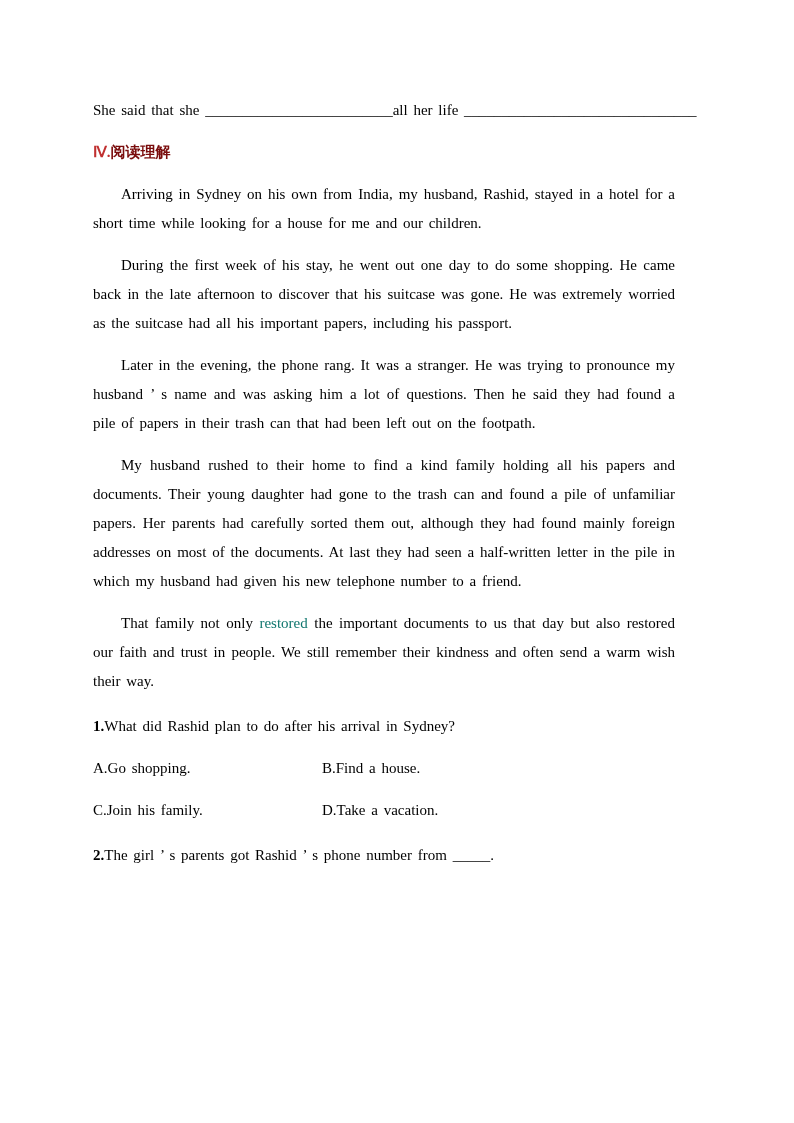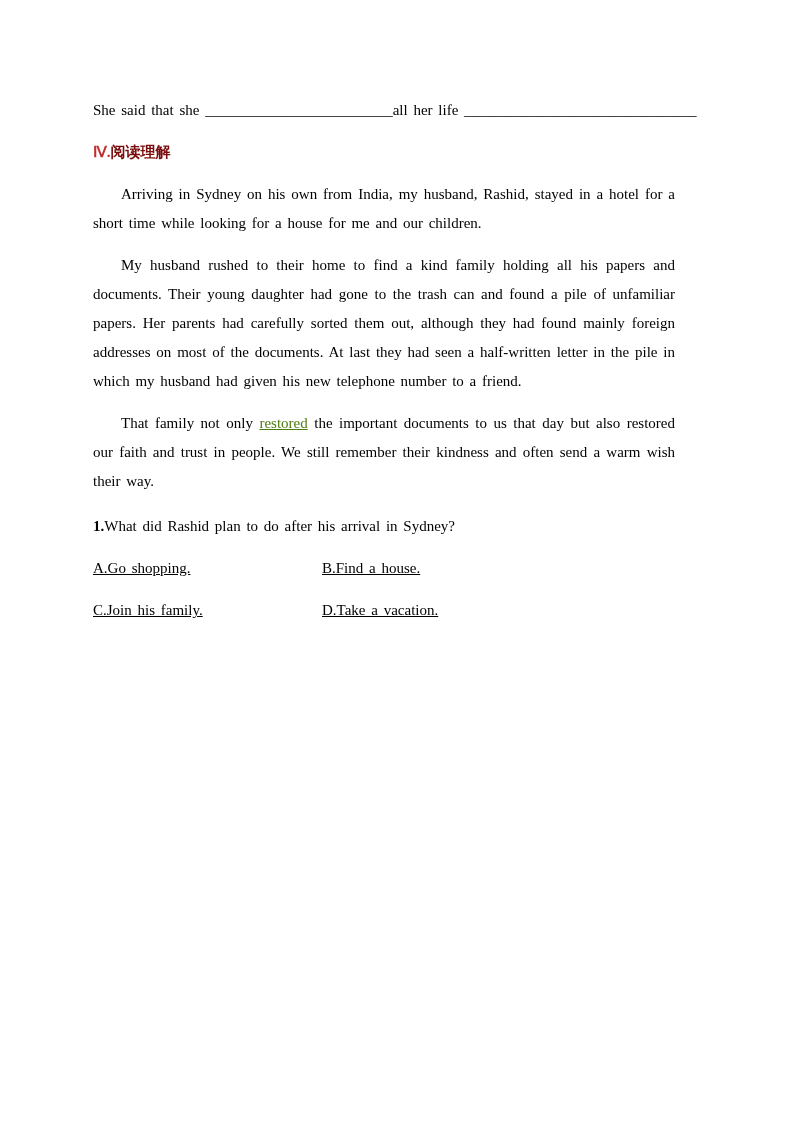--- a/index.html
+++ b/index.html
@@ -37,66 +37,69 @@
   }
   .section-header {
     line-height: 29px;
     margin: 0 0 13px 0;
     font-weight: bold;
     white-space: nowrap;
   }
   .sec-numeral { color: #c03030; }
   .sec-title   { color: #7a0c0c; margin-top: 45px; }
   .hl {
-    color: #4d7c0f;
-    text-decoration: underline;
+    color: #0f766e;
   }
   .qline {
     line-height: 29px;
     margin: 16px 0 13px 0;
     word-spacing: 2px;
     white-space: nowrap;
   }
   .qnum { font-weight: bold; }
   .opt-row {
     display: flex;
     line-height: 29px;
     margin: 0 0 13px 0;
     word-spacing: 2px;
-    text-decoration: underline;
   }
   .opt-col1 { width: 229px; flex: 0 0 auto; }
   .blank { letter-spacing: 0; }
 </style>
 </head>
 <body>
 
 <div class="page">
 
   <div class="line">
     <span>She said that she </span><span class="blank">_________________________</span><span>all her life </span><span class="blank">_______________________________</span>
   </div>
 
   <div class="section-header">
     <span class="sec-numeral">Ⅳ.</span><span class="sec-title">阅读理解</span>
   </div>
 
   <p class="para">Arriving in Sydney on his own from India, my husband, Rashid, stayed in a hotel for a short time while looking for a house for me and our children.</p>
+  <p class="para">During the first week of his stay, he went out one day to do some shopping. He came back in the late afternoon to discover that his suitcase was gone. He was extremely worried as the suitcase had all his important papers, including his passport.</p>
+  <p class="para">Later in the evening, the phone rang. It was a stranger. He was trying to pronounce my husband ’ s name and was asking him a lot of questions. Then he said they had found a pile of papers in their trash can that had been left out on the footpath.</p>
   <p class="para">My husband rushed to their home to find a kind family holding all his papers and documents. Their young daughter had gone to the trash can and found a pile of unfamiliar papers. Her parents had carefully sorted them out, although they had found mainly foreign addresses on most of the documents. At last they had seen a half-written letter in the pile in which my husband had given his new telephone number to a friend.</p>
   <p class="para">
     <span>That family not only </span><span class="hl">restored</span><span> the important documents to us that day but also restored our faith and trust in people. We still remember their kindness and often send a warm wish their way.</span>
   </p>
 
   <div class="qline">
     <span class="qnum">1.</span><span>What did Rashid plan to do after his arrival in Sydney?</span>
   </div>
 
   <div class="opt-row">
     <div class="opt-col1">A.Go shopping.</div>
     <div>B.Find a house.</div>
   </div>
   <div class="opt-row">
     <div class="opt-col1">C.Join his family.</div>
     <div>D.Take a vacation.</div>
   </div>
 
+  <div class="qline">
+    <span class="qnum">2.</span><span>The girl ’ s parents got Rashid ’ s phone number from </span><span class="blank">_____</span><span>.</span>
+  </div>
 
 </div>
 
 </body></html>

